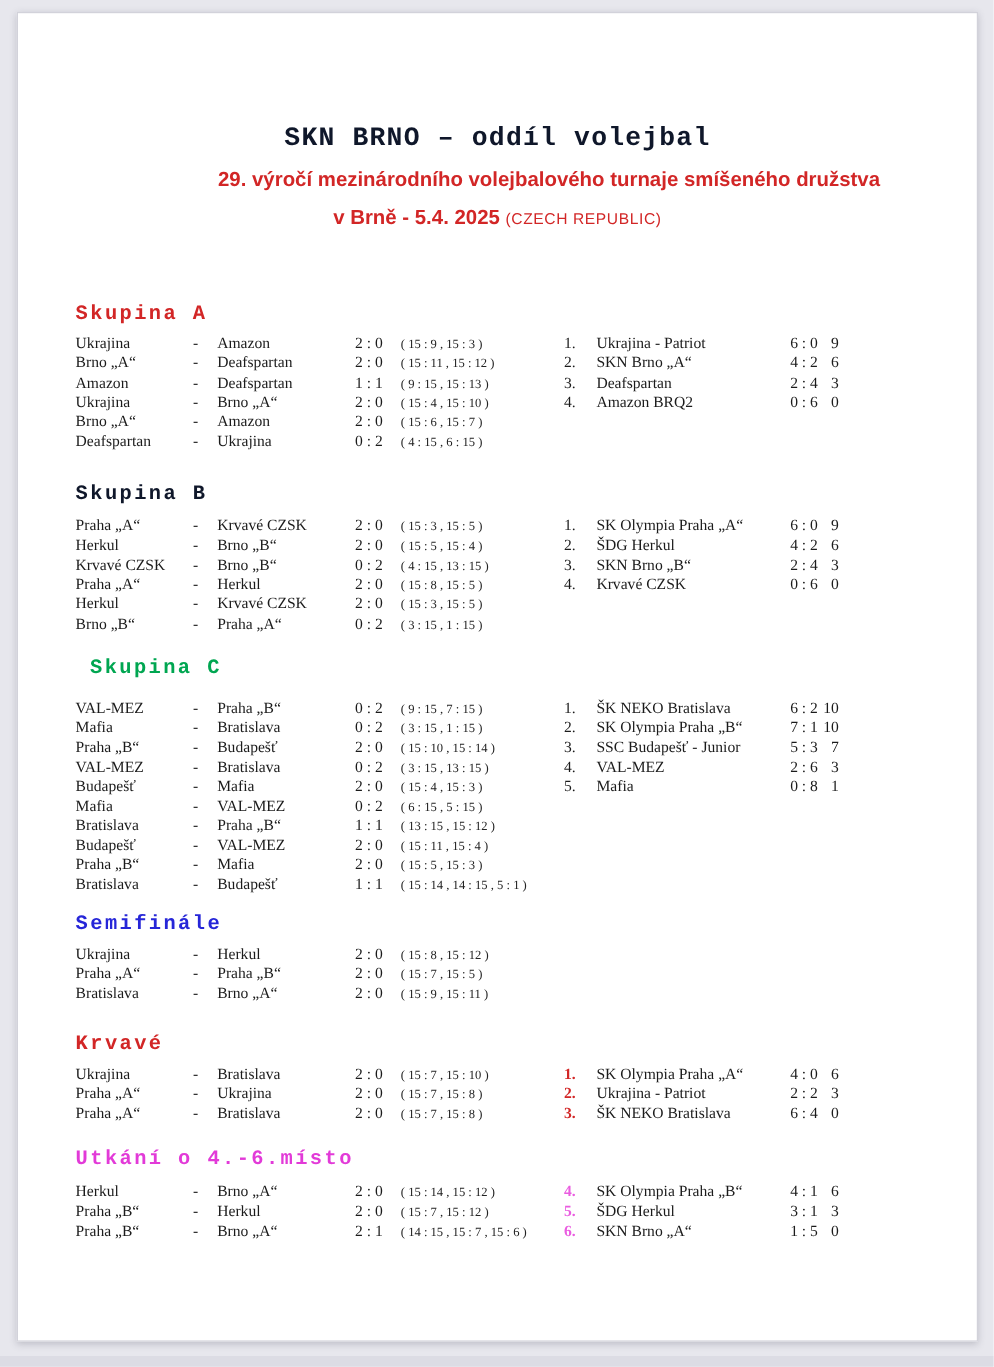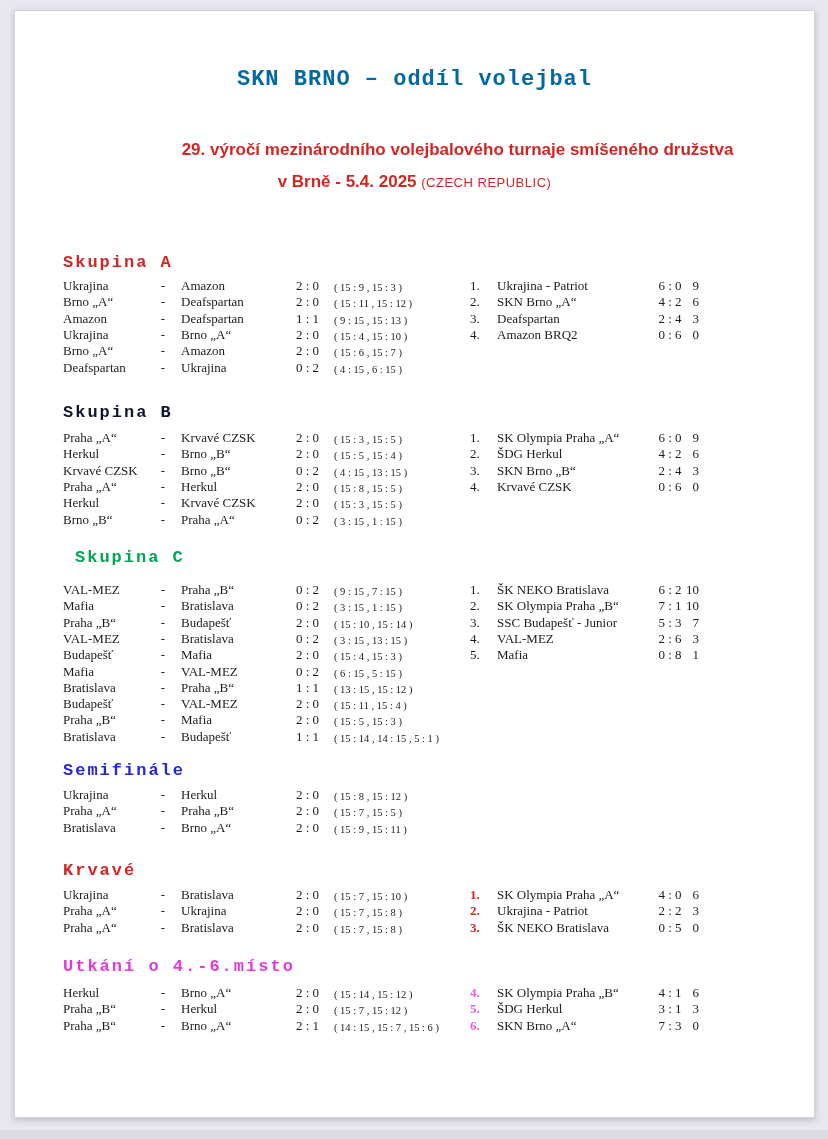--- a/index.html
+++ b/index.html
@@ -54,21 +54,21 @@
   .c-sets{left:319px;font-size:10.5px;padding-top:2px;color:#222;}
   .c-rank{left:455px;width:24px;}
   .c-team{left:482px;}
   .c-sscore{left:636px;width:38px;text-align:center;}
   .c-pts{left:660px;width:24px;text-align:right;}
 </style>
 </head>
 <body>
 
 <div class="page">
-  <div class="doc-title" style="color: #0369a1;">SKN BRNO – oddíl volejbal</div>
+  <div class="doc-title" style="color: #0f172a; margin-top: 36px;">SKN BRNO – oddíl volejbal</div>
   <div class="subtitle" style="color: rgb(210, 38, 38); padding-left: 43px;">29. výročí mezinárodního volejbalového turnaje smíšeného družstva</div>
   <div class="dateline" style="color: rgb(210, 38, 38);"><span>v Brně - 5.4. 2025</span> <span class="date-note">(CZECH  REPUBLIC)</span></div>
   <div>
       <div class="section" style="top: 242px;">
         <div class="sec-title" style="color: rgb(210, 38, 38);">Skupina A</div>
         <div class="mrow" style="top: 25px;">
           <div class="cell c-home">Ukrajina</div>
           <div class="cell c-dash">-</div>
           <div class="cell c-away">Amazon</div>
           <div class="cell c-score">2 : 0</div>
@@ -361,21 +361,21 @@
         </div>
         <div class="srow" style="top: 42.3px;">
           <div class="cell c-rank" style="color: rgb(210, 38, 38); font-weight: bold;">2.</div>
           <div class="cell c-team">Ukrajina - Patriot</div>
           <div class="cell c-sscore">2 : 2</div>
           <div class="cell c-pts">3</div>
         </div>
         <div class="srow" style="top: 58.6px;">
           <div class="cell c-rank" style="color: rgb(210, 38, 38); font-weight: bold;">3.</div>
           <div class="cell c-team">ŠK NEKO Bratislava</div>
-          <div class="cell c-sscore">0 : 5</div>
+          <div class="cell c-sscore">6 : 4</div>
           <div class="cell c-pts">0</div>
         </div>
       </div>
       <div class="section" style="top: 946px;">
         <div class="sec-title" style="color: rgb(226, 58, 216);">Utkání o 4.-6.místo</div>
         <div class="mrow" style="top: 28px;">
           <div class="cell c-home">Herkul</div>
           <div class="cell c-dash">-</div>
           <div class="cell c-away">Brno „A“</div>
           <div class="cell c-score">2 : 0</div>
@@ -403,19 +403,19 @@
         </div>
         <div class="srow" style="top: 44.3px;">
           <div class="cell c-rank" style="color: rgb(234, 92, 224); font-weight: bold;">5.</div>
           <div class="cell c-team">ŠDG Herkul</div>
           <div class="cell c-sscore">3 : 1</div>
           <div class="cell c-pts">3</div>
         </div>
         <div class="srow" style="top: 60.6px;">
           <div class="cell c-rank" style="color: rgb(234, 92, 224); font-weight: bold;">6.</div>
           <div class="cell c-team">SKN Brno „A“</div>
-          <div class="cell c-sscore">7 : 3</div>
+          <div class="cell c-sscore">1 : 5</div>
           <div class="cell c-pts">0</div>
         </div>
       </div>
     </div>
 </div>
 <div class="bottom-strip"></div>
 
 </body></html>

